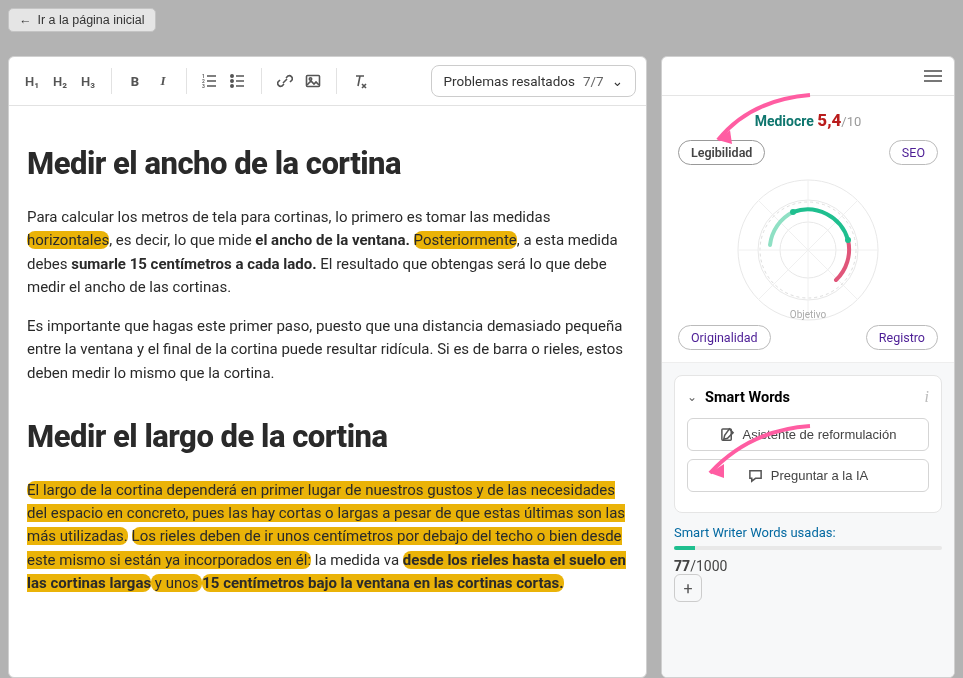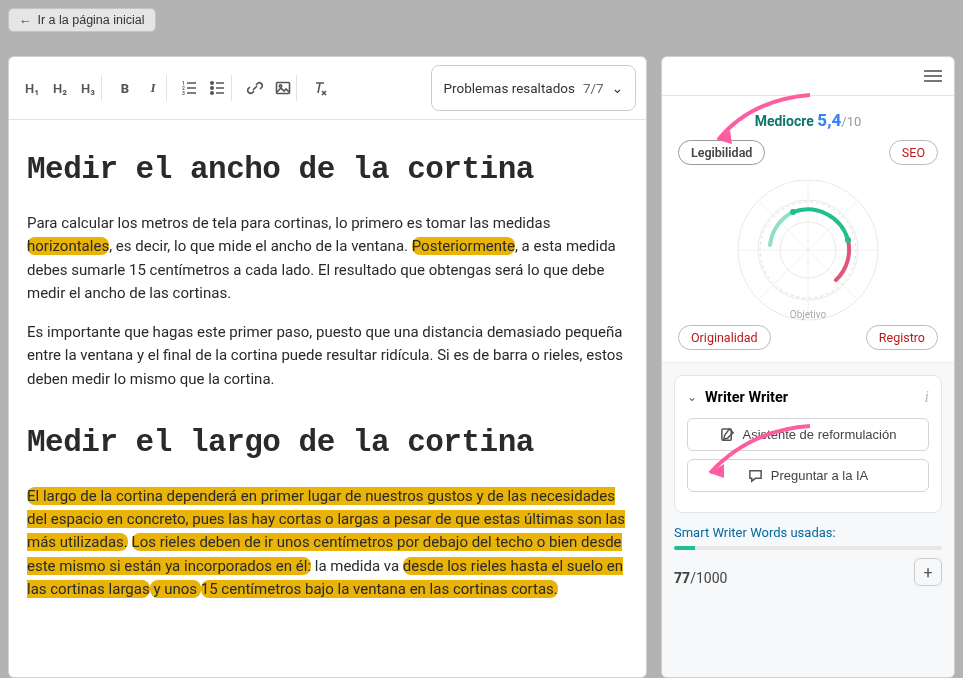--- a/index.html
+++ b/index.html
@@ -44,67 +44,66 @@
   display: flex;
   align-items: center;
   padding: 8px 10px;
   gap: 10px;
   border-bottom: 1px solid #e2e2e2;
 }
 .tool-group {
   display: flex;
   gap: 2px;
   align-items: flex-end;
-  padding-right: 0;
+  padding-right: 10px;
   border-right: 1px solid #e2e2e2;
 }
 .tool-group:last-of-type { border-right: none; }
 .tool-btn {
   width: 26px; height: 26px;
   display: flex;
   align-items: center;
   justify-content: center;
   color: #555;
   cursor: pointer;
   border-radius: 4px;
   font-size: 13px;
   font-weight: 600;
 }
 .tool-btn svg { width: 16px; height: 16px; stroke: #555; fill: none; stroke-width: 1.6; }
 .toolbar-spacer { flex: 1; }
 .problems-dd {
   border: 1px solid #ccc;
   border-radius: 8px;
-  padding: 14px 12px;
+  padding: 7px 12px;
   font-size: 13.5px;
   color: #333;
   display: flex;
   align-items: center;
   gap: 8px;
   cursor: pointer;
 }
 .problems-count { color: #666; }
 .editor-body {
   padding: 16px 18px;
   overflow-y: auto;
   font-size: 15px;
   line-height: 1.55;
   color: #2a2a2a;
 }
 .editor-body h1 {
   font-size: 31px;
   font-weight: 800;
-  margin: 10px 0 18px;
+  margin: 18px 0 18px;
   letter-spacing: -0.5px;
-  font-family: Liberation Mono, monospace;
 }
 .editor-body h1.second { margin-top: 28px; }
 .editor-body p { margin-bottom: 16px; }
 .hl { background: #eab308; border-radius: 8px; }
-.bold { font-weight: 400; margin-top: 16px; }
+.bold { font-weight: 700; margin-top: 16px; }
 
 .side-panel {
   width: 294px;
   background: #fff;
   border: 1px solid #d0d0d0;
   border-radius: 6px;
   display: flex;
   flex-direction: column;
   overflow: hidden;
   position: relative;
@@ -128,34 +127,34 @@
   margin: 0;
   padding: 14px 12px 12px;
   border-bottom: 1px solid #eee;
 }
 .score-line {
   text-align: center;
   font-size: 14px;
   margin-bottom: 10px;
 }
 .score-label { color: #0f766e; font-weight: 700; }
-.score-val { color: #3b82f6; font-weight: 800; font-size: 17px; }
+.score-val { color: #b91c1c; font-weight: 800; font-size: 17px; }
 .score-max { color: #9a9a9a; font-size: 13px; }
 .radar-wrap {
   position: relative;
   height: 210px;
 }
 .pill {
   position: absolute;
   border: 1px solid #bbb;
   background: #fff;
   border-radius: 14px;
   padding: 4px 12px;
   font-size: 12.5px;
-  color: #b91c1c;
+  color: #4c1d95;
   cursor: pointer;
 }
 .pill.leg { top: 0; left: 4px; border-color: #999; font-weight:600; color:#444;}
 .pill.seo { top: 0; right: 4px; }
 .pill.ori { bottom: 0; left: 4px; }
 .pill.reg { bottom: 0; right: 4px; }
 .radar-svg {
   position: absolute;
   top: 30px; left: 50%;
   transform: translateX(-50%);
@@ -205,21 +204,21 @@
 }
 .usage-label { font-size: 13px; color: #0369a1; margin-bottom: 6px; }
 .usage-bar {
   height: 4px;
   background: #e8e8e8;
   border-radius: 2px;
   overflow: hidden;
   margin-bottom: 8px;
 }
 .usage-fill { height: 100%; background: #1fbf8f; width: 7.7%; }
-.usage-row { display: flex; align-items: flex-end; justify-content: space-between; }
+.usage-row { display: flex; align-items: flex-start; justify-content: space-between; flex-direction: column; }
 .usage-text { font-size: 14px; color: #444; }
 .usage-text .used { font-weight: 800; }
 .plus-btn {
   width: 28px; height: 28px;
   border: 1px solid #ccc;
   border-radius: 6px;
   display: flex;
   align-items: center;
   justify-content: center;
   font-size: 16px;
@@ -349,21 +348,21 @@
               <circle cx="40" cy="-10" r="3" fill="#1fbf8f"></circle>
             </g>
           </svg>
           <div class="obj-label">Objetivo</div>
         </div>
       </div>
 
       <div class="smart-card">
         <div class="sw-head">
           <span class="chev">⌄</span>
-          <span class="title">Writer Writer</span>
+          <span class="title">Smart Words</span>
           <span class="info">i</span>
         </div>
         <button class="sw-btn">
           <svg viewBox="0 0 16 16">
               <rect x="2" y="2" width="10" height="12" rx="1"></rect>
               <path d="M10 2l4 4-6 6-4 1 1-4z"></path>
             </svg>
           <span>Asistente de reformulación</span>
         </button>
         <button class="sw-btn">

